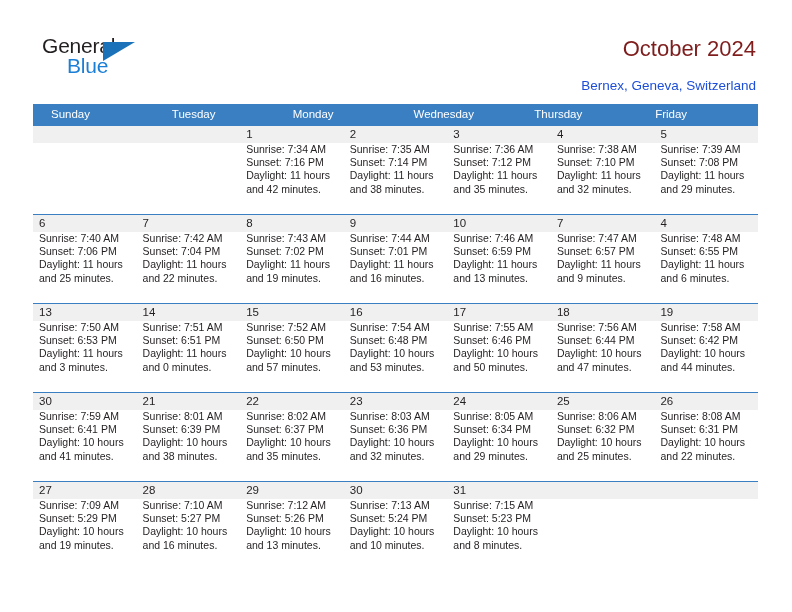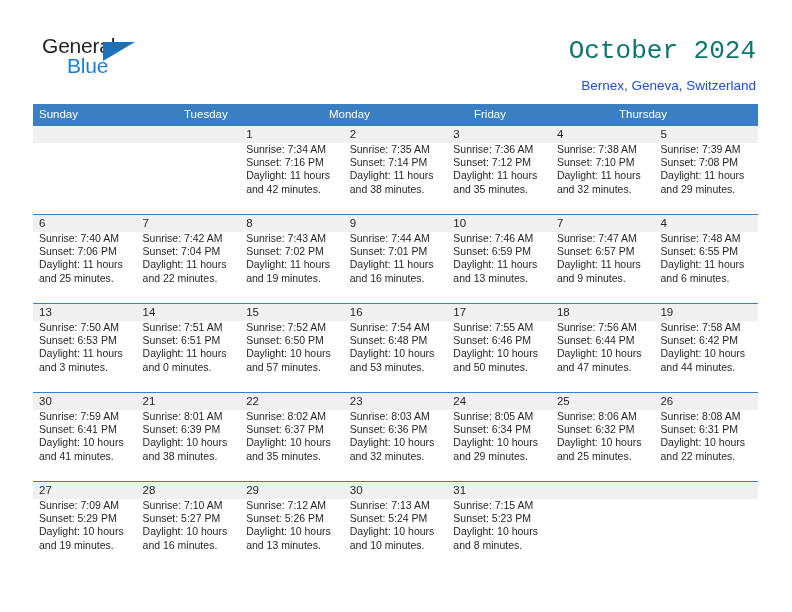--- a/index.html
+++ b/index.html
@@ -64,25 +64,24 @@
     letter-spacing: -0.2px;
     color: #1c7fd6;
     font-family: "Liberation Sans", sans-serif;
     margin-left: 6px;
   }
 
   .title {
     position: absolute;
     right: 36px;
     top: 36px;
-    font-size: 26px;
-    color: #0f766e;
+    font-size: 22px;
+    color: #7f1d1d;
     text-align: right;
     white-space: nowrap;
-    font-family: Liberation Mono, monospace;
   }
   .subtitle {
     position: absolute;
     right: 36px;
     top: 78px;
     font-size: 13.5px;
     color: #1d4ed8;
     text-align: center;
     white-space: nowrap;
   }
@@ -98,21 +97,21 @@
   .weekdays {
     display: flex;
     background: #3a7fc1;
     height: 21px;
   }
   .weekday {
     flex: 1 1 0;
     color: #ffffff;
     font-size: 11.5px;
     line-height: 21px;
-    padding-left: 6px;
+    padding-left: 18px;
     box-sizing: border-box;
     white-space: nowrap;
   }
 
   .week {
     display: flex;
     border-top: 1.5px solid #3a7fc1;
     height: 89px;
     box-sizing: border-box;
     position: relative;
@@ -173,22 +172,23 @@
     <div class="title">October 2024</div>
     <div class="subtitle">Bernex, Geneva, Switzerland</div>
   </div>
 
   <div class="calendar">
 
     <div class="weekdays">
       <div class="weekday">Sunday</div>
       <div class="weekday">Tuesday</div>
       <div class="weekday">Monday</div>
+      <div class="weekday">Wednesday</div>
+      <div class="weekday">Thursday</div>
       <div class="weekday">Friday</div>
-      <div class="weekday">Thursday</div>
     </div>
 
     <div class="week">
       <div class="day empty">
         <div class="daynum"></div>
         <div class="detail"></div>
         <div class="detail"></div>
         <div class="detail"></div>
         <div class="detail"></div>
       </div>

